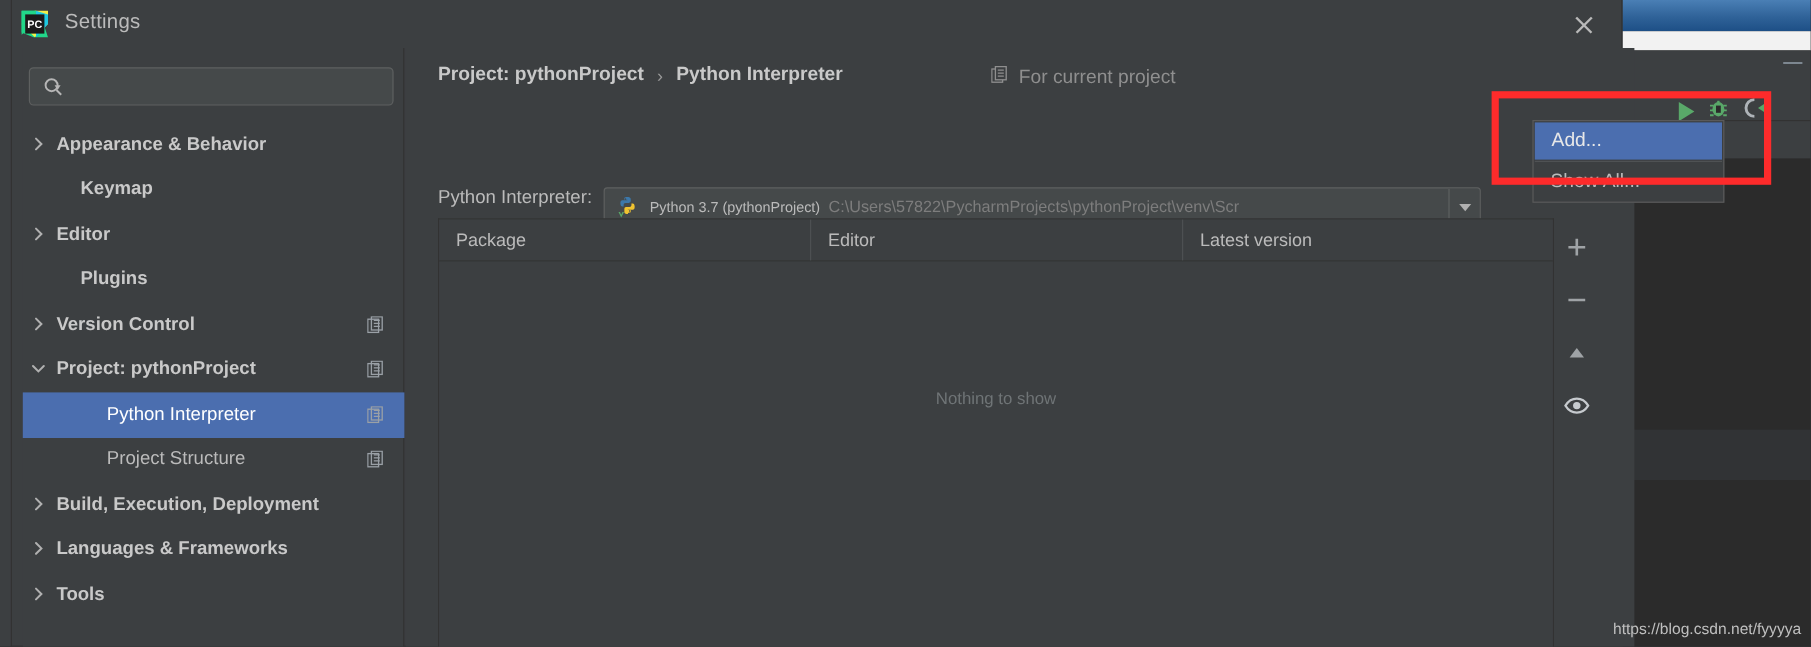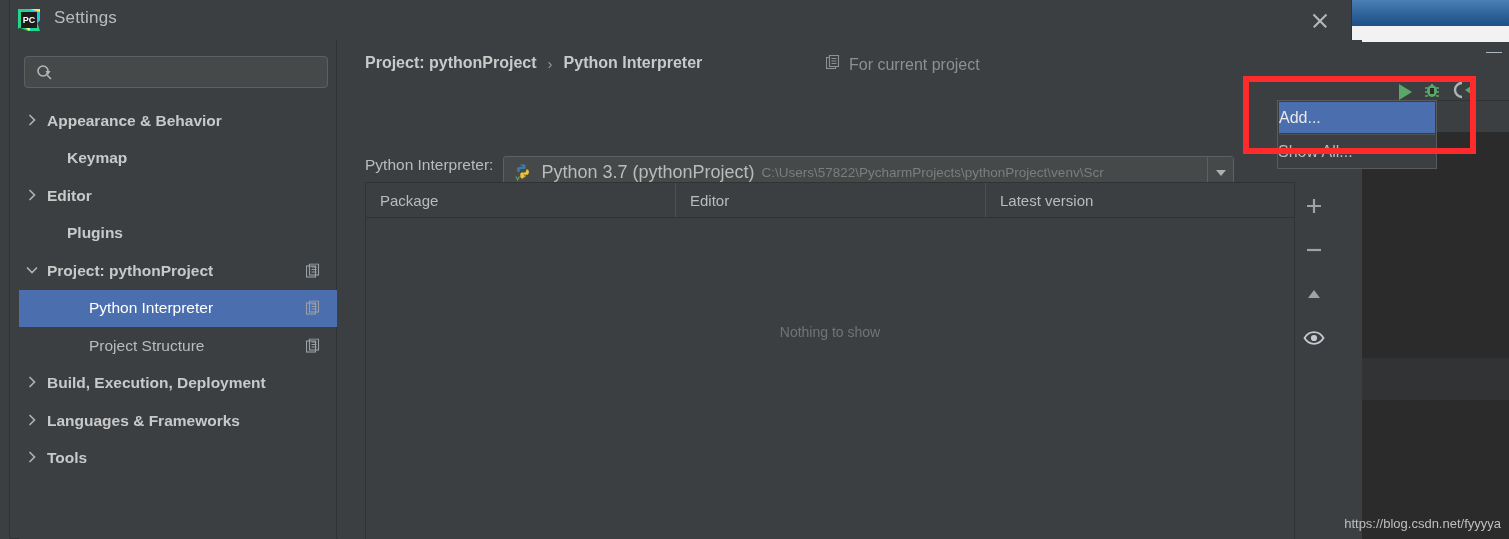--- a/index.html
+++ b/index.html
@@ -88,21 +88,21 @@
   .bc-scope-label { font-size: 16px; color: #8f8f8f; }
 
   .interp-row { position: absolute; left: 27px; top: 116px; display: flex; align-items: flex-start; }
   .interp-label { font-size: 15.5px; color: #bbbbbb; margin-right: 10px; }
   .combo {
     position: relative; width: 731px; height: 33px;
     background: #45494a; border: 1px solid #5e6060; border-radius: 3px;
     display: flex; align-items: center; overflow: hidden;
   }
   .py-icon { margin-left: 9px; width: 20px; height: 20px; flex: none; }
-  .combo-main { margin-left: 8px; font-size: 18px; color: #bbbbbb; white-space: nowrap; }
+  .combo-main { margin-left: 8px; font-size: 12px; color: #bbbbbb; white-space: nowrap; }
   .combo-path { margin-left: 7px; font-size: 13.5px; color: #7d7d7d; white-space: nowrap;
                 overflow: hidden; max-width: 455px; }
   .combo-arrow {
     position: absolute; right: 0; top: 0; width: 26px; height: 31px;
     background: #45494a; border-left: 1px solid #5e6060;
     display: flex; align-items: center; justify-content: center; cursor: pointer;
   }
   .caret-dn { width: 0; height: 0; border-left: 5px solid transparent; border-right: 5px solid transparent;
               border-top: 6px solid #b0b0b0; }
 
@@ -127,21 +127,21 @@
     display: flex; flex-direction: column; align-items: center; padding-top: 12px; gap: 20px;
   }
   .tb-btn { width: 24px; height: 24px; display:flex; align-items:center; justify-content:center; cursor:pointer; }
 
   
   .popup {
     position: absolute; left: 1277px; top: 100px; width: 160px;
     background: #3c3f41; border: 1px solid #5a5a5a; z-index: 30;
   }
   .popup-item {
-    height: 33px; display: flex; align-items: center; 
+    height: 33px; display: flex; align-items: center; padding-left: 14px;
     font-size: 16px; color: #bbbbbb; cursor: pointer;
   }
   .popup-item.highlight { background: #4b6eaf; color: #e8e8e8; margin: 1px; height: 31px; }
   .popup-sep { height: 1px; background: #4f5254; margin: 0 1px; }
 
   
   .annot {
     position: absolute; left: 1243px; top: 76px; width: 233px; height: 78px;
     border: 6px solid #fd2b2b; z-index: 40; pointer-events: none;
   }
@@ -232,20 +232,33 @@
               </svg>
             </span>
             <span class="tree-label bold" style="margin-left: 28px;">Editor</span>
           </div>
           <div class="tree-item">
             <span class="tree-label bold" style="margin-left: 48px;">Plugins</span>
           </div>
           <div class="tree-item">
             <span class="chev" style="left: 6px;">
               <svg width="14" height="14" viewBox="0 0 14 14">
+                <path d="M5 2.5L9.5 7 5 11.5" stroke="#b0b0b0" stroke-width="1.7" fill="none" stroke-linecap="round"></path>
+              </svg>
+            </span>
+            <span class="tree-label bold" style="margin-left: 28px;">Version Control</span>
+            <span class="copy-icon"><svg width="15" height="15" viewBox="0 0 15 15">
+                <rect x="0.5" y="2.5" width="9" height="11" stroke="#9aa0a6" stroke-width="1.1" fill="none"></rect>
+                <rect x="3.5" y="0.5" width="9" height="11" stroke="#9aa0a6" stroke-width="1.1" fill="none"></rect>
+                <path d="M5.5 3.5h5M5.5 6h5M5.5 8.5h5" stroke="#9aa0a6" stroke-width="1"></path>
+              </svg></span>
+          </div>
+          <div class="tree-item">
+            <span class="chev" style="left: 6px;">
+              <svg width="14" height="14" viewBox="0 0 14 14">
                 <path d="M2.5 5l4.5 4.5L11.5 5" stroke="#b0b0b0" stroke-width="1.7" fill="none" stroke-linecap="round"></path>
               </svg>
             </span>
             <span class="tree-label bold" style="margin-left: 28px;">Project: pythonProject</span>
             <span class="copy-icon"><svg width="15" height="15" viewBox="0 0 15 15">
                 <rect x="0.5" y="2.5" width="9" height="11" stroke="#9aa0a6" stroke-width="1.1" fill="none"></rect>
                 <rect x="3.5" y="0.5" width="9" height="11" stroke="#9aa0a6" stroke-width="1.1" fill="none"></rect>
                 <path d="M5.5 3.5h5M5.5 6h5M5.5 8.5h5" stroke="#9aa0a6" stroke-width="1"></path>
               </svg></span>
           </div>

